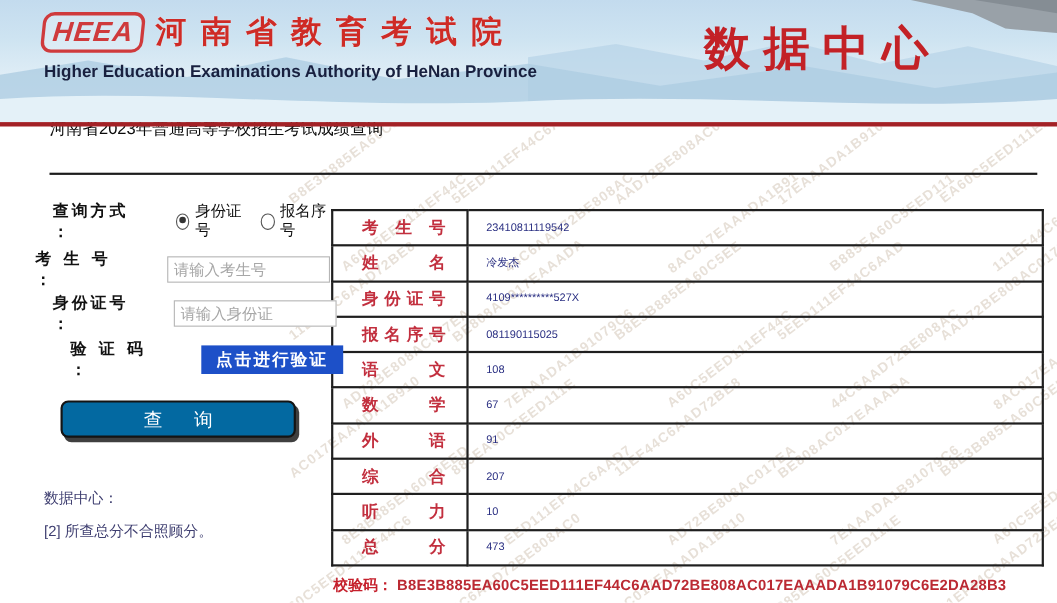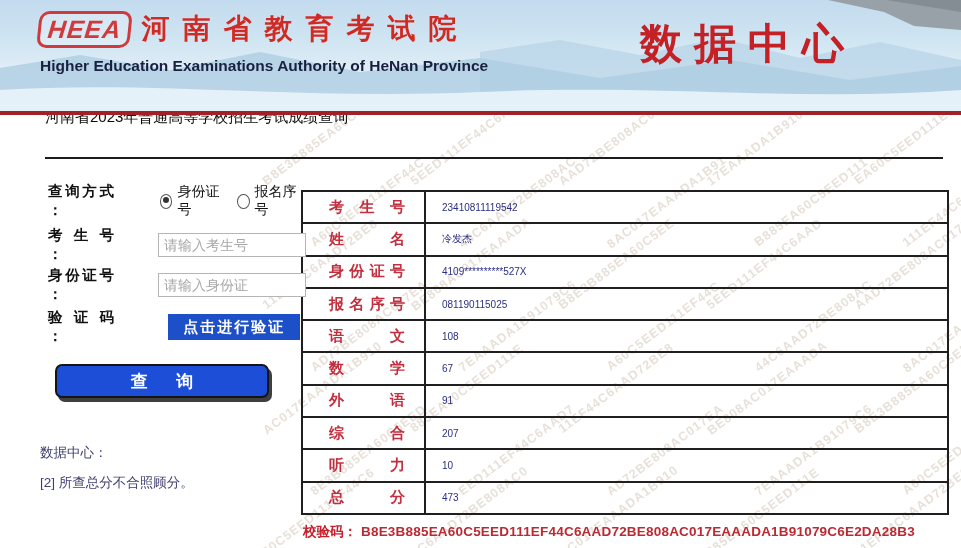--- a/index.html
+++ b/index.html
@@ -36,23 +36,23 @@
   .jlab{display:inline-block;width:66px;text-align:justify;text-align-last:justify;}
   .colon{font-weight:700;}
   .radio-group{display:flex;align-items:center;gap:14px;margin-left:8px;}
   .radio-opt{display:flex;align-items:center;gap:5px;font-size:14px;color:#111;cursor:pointer;}
   .radio-circ{width:13px;height:13px;border:1.5px solid #555;border-radius:50%;display:inline-block;position:relative;background:#fff;}
   .radio-circ.checked::after{content:"";position:absolute;left:2.5px;top:2.5px;width:6px;height:6px;border-radius:50%;background:#333;}
   .tinput{width:136px;height:22px;border:1px solid #b5b5b5;font-size:14px;padding:0 5px;color:#333;background:#fff;}
   .tinput::placeholder{color:#a7a7a7;}
   .captcha-btn{width:138px;height:26px;background:#1d50c8;color:#fff;border:none;font-size:15px;
     letter-spacing:2px;font-weight:600;cursor:pointer;font-family:inherit;}
-  .submit-btn{position:absolute;left:55px;top:194px;width:214px;height:34px;background:#1d4ed8;color:#fff;
+  .submit-btn{position:absolute;left:55px;top:194px;width:214px;height:34px;background:#0369a1;color:#fff;
     border:2px solid #141414;border-radius:7px;box-shadow:3px 4px 0 rgba(15,15,15,.8);
-    font-size:17px;font-weight:700;letter-spacing:12px;text-indent:12px;cursor:pointer;font-family:inherit;}
+    font-size:17px;font-weight:400;letter-spacing:12px;text-indent:12px;cursor:pointer;font-family:inherit;}
   .notes{position:absolute;left:40px;top:268px;width:258px;color:#3e3e70;font-size:13.5px;line-height:30px;}
 
   
   .result-table{position:absolute;left:301px;top:190px;width:648px;border-collapse:collapse;z-index:1;
     table-layout:fixed;background:transparent;}
   .result-table td{border:2px solid #1f1f1f;height:30.3px;padding:0;background:transparent;}
   .td-label{width:121px;}
   .td-label span{display:block;width:76px;margin-left:26px;text-align:justify;text-align-last:justify;
     color:#c22f3e;font-weight:700;font-size:15px;}
   .td-value{padding-left:16px !important;color:#2a2f82;font-size:10px;}
@@ -132,31 +132,31 @@
             <span class="radio-circ checked"></span>
             <span>身份证号</span>
           </span>
           <span class="radio-opt">
             <span class="radio-circ"></span>
             <span>报名序号</span>
           </span>
         </span>
     </div>
 
-    <div class="frow" style="left:48px;top:56px;">
+    <div class="frow" style="left:32px;top:56px;">
       <span class="flabel"><span class="jlab">考生号</span><span class="colon">：</span></span>
       <input class="tinput" style="margin-left: 8px;" type="text" placeholder="请输入考生号">
     </div>
 
     <div class="frow" style="left:48px;top:96px;">
       <span class="flabel"><span class="jlab">身份证号</span><span class="colon">：</span></span>
       <input class="tinput" style="margin-left: 8px;" type="text" placeholder="请输入身份证">
     </div>
 
-    <div class="frow" style="left:48px;top:138px;">
+    <div class="frow" style="left:64px;top:138px;">
       <span class="flabel"><span class="jlab">验证码</span><span class="colon">：</span></span>
       <button class="captcha-btn" style="margin-left:8px;">点击进行验证</button>
     </div>
 
     <button class="submit-btn">查 询</button>
 
     <div class="notes">
       <div>数据中心：</div>
       <div id="notes-list">
           <div>[2] 所查总分不合照顾分。</div>

